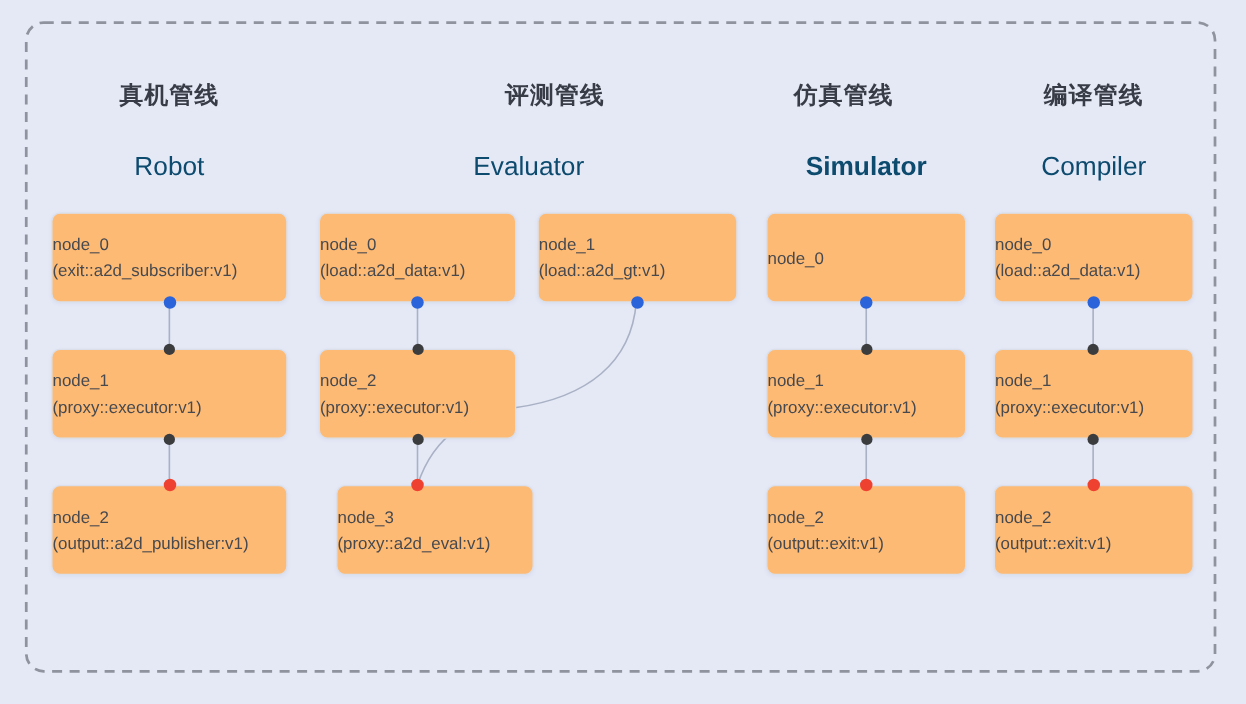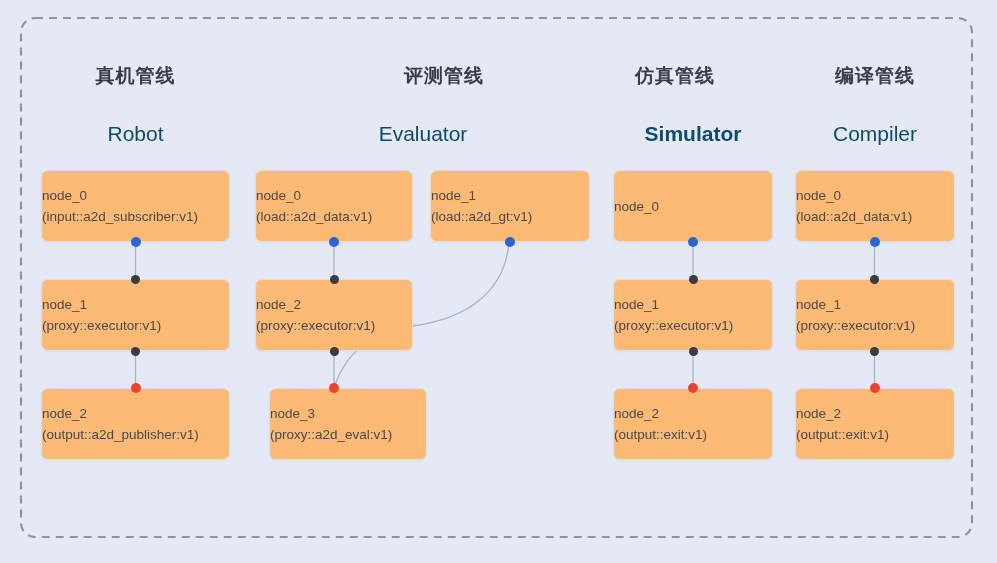--- a/index.html
+++ b/index.html
@@ -54,21 +54,21 @@
   <div class="title-cn" style="left:675px;   top:63px;">仿真管线</div>
   <div class="title-cn" style="left:875px;   top:63px;">编译管线</div>
 
   <div class="title-en" style="left:135.5px; top:122px;">Robot</div>
   <div class="title-en" style="left:423px;   top:122px;">Evaluator</div>
   <div class="title-en" style="left:693px;   top:122px;font-weight:bold;">Simulator</div>
   <div class="title-en" style="left:875px;   top:122px;">Compiler</div>
 
   <div class="node" style="left:41px; top:170px; width:189px;">
     <div class="nname">node_0</div>
-    <div class="ntype">(input::a2d_subscriber:v1)</div>
+    <div class="ntype">(exit::a2d_subscriber:v1)</div>
   </div>
   <div class="node" style="left:41px; top:279px; width:189px;">
     <div class="nname">node_1</div>
     <div class="ntype">(proxy::executor:v1)</div>
   </div>
   <div class="node" style="left:41px; top:388px; width:189px;">
     <div class="nname">node_2</div>
     <div class="ntype">(output::a2d_publisher:v1)</div>
   </div>
 

